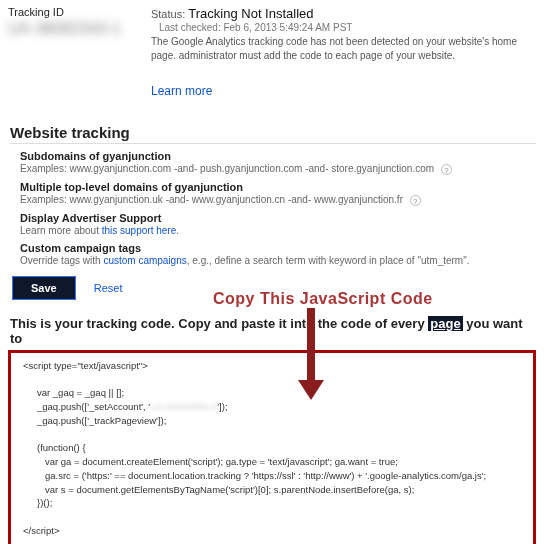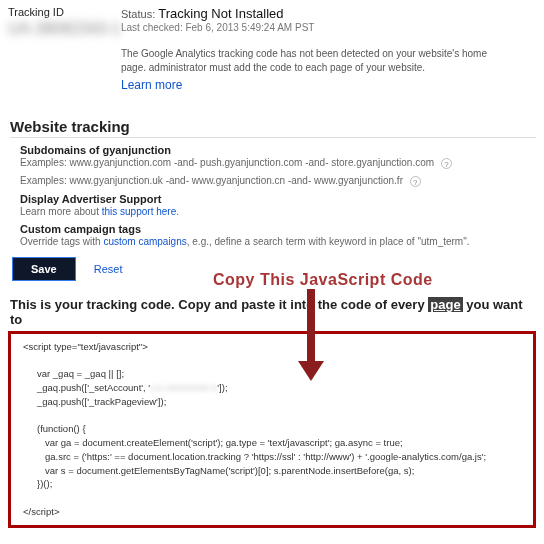--- a/index.html
+++ b/index.html
@@ -5,39 +5,39 @@
   * { box-sizing: border-box; }
   body {
     margin: 0;
     padding: 6px 8px;
     font-family: Arial, Helvetica, sans-serif;
     font-size: 11px;
     color: #222;
     width: 544px;
     background: #fff;
   }
-  .top-row { display: flex; }
+  .top-row { display: flex; gap: 30px; }
   .tracking-id-label { font-size: 11px; color: #222; }
   .tracking-id-value { font-size: 16px; color: #888; filter: blur(4px); margin-top: 2px; }
   .status-label { font-size: 11px; color: #555; }
   .status-value { font-size: 13px; color: #111; }
-  .last-checked { font-size: 10px; color: #777; margin-top: 1px; }
-  .status-desc { font-size: 10px; color: #555; max-width: 370px; margin-top: 14px; line-height: 1.35; }
-  .learn-more { color: #1155cc; font-size: 12px; display: inline-block; margin-top: 4px; cursor: pointer; }
+  .last-checked { font-size: 10px; color: #777; margin-top: 1px; margin-left: 8px; }
+  .status-desc { font-size: 10px; color: #555; max-width: 370px; margin-top: 2px; line-height: 1.35; }
+  .learn-more { color: #1155cc; font-size: 12px; display: inline-block; margin-top: 22px; cursor: pointer; }
   .link { color: #1155cc; cursor: pointer; }
   h4.section-title { font-size: 15px; font-weight: bold; margin: 26px 0 4px 2px; padding-bottom: 2px; border-bottom: 1px solid #ddd; }
   .subgroup { margin: 6px 0 0 12px; }
   .subgroup .sub-title { font-size: 11px; font-weight: bold; color: #222; }
   .subgroup .sub-desc { font-size: 10px; color: #666; margin-top: 1px; }
   .help-icon { display: inline-block; width: 11px; height: 11px; border: 1px solid #bbb; border-radius: 50%; font-size: 8px; color: #888; text-align: center; line-height: 11px; margin-left: 4px; vertical-align: middle; cursor: pointer; }
   .btn-row { margin: 10px 0 0 4px; display: flex; align-items: center; gap: 18px; }
   .save-btn { background: #0f172a; color: #fff; border: 1px solid #3079ed; padding: 5px 18px; font-size: 11px; font-weight: bold; cursor: pointer; }
   .reset-link { color: #1155cc; font-size: 11px; cursor: pointer; }
   .code-heading { font-size: 13px; font-weight: bold; margin: 16px 0 4px 2px; }
-  .code-heading .hl { background: #404040; color: #fff; padding: 0 2px; text-decoration: underline; }
+  .code-heading .hl { background: #0f172a; color: #fff; padding: 0 2px; text-decoration: underline; }
   .code-box { border: 3px solid #a50202; padding: 6px 8px 6px 12px; background: #fff; font-family: Arial, Helvetica, sans-serif; font-size: 9.5px; color: #333; line-height: 1.45; overflow: hidden; white-space: nowrap; margin-top: 4px; }
   .code-box .line { white-space: nowrap; }
   .code-box .ind1 { padding-left: 14px; }
   .code-box .ind2 { padding-left: 22px; }
   .blurred-inline { color: #ccc; filter: blur(2px); }
   .annotate-wrap { position: relative; }
   .annotate-text { position: absolute; top: -60px; left: 205px; color: #a83636; font-family: "Comic Sans MS", cursive, sans-serif; font-size: 16px; font-weight: bold; letter-spacing: 0.5px; z-index: 5; background: rgba(255,255,255,0.6); }
   .arrow-svg { position: absolute; top: -42px; left: 288px; z-index: 4; }
 </style>
 </head>
@@ -61,20 +61,21 @@
 
 <div class="subgroup">
   <div class="sub-title">Subdomains of gyanjunction</div>
   <div class="sub-desc">
     <span>Examples: www.gyanjunction.com -and- push.gyanjunction.com -and- store.gyanjunction.com</span>
     <span class="help-icon">?</span>
   </div>
 </div>
 
 <div class="subgroup">
+  <div class="sub-title">Multiple top-level domains of gyanjunction</div>
   <div class="sub-desc">
     <span>Examples: www.gyanjunction.uk -and- www.gyanjunction.cn -and- www.gyanjunction.fr</span>
     <span class="help-icon">?</span>
   </div>
 </div>
 
 <div class="subgroup">
   <div class="sub-title">Display Advertiser Support</div>
   <div class="sub-desc">
     <span>Learn more about </span><span class="link">this support here</span>.
@@ -105,20 +106,20 @@
   </svg>
 
   <div class="code-box">
     <div class="line">&lt;script type="text/javascript"&gt;</div>
     <div class="line">&nbsp;</div>
     <div class="line ind1">var _gaq = _gaq || [];</div>
     <div class="line ind1"><span>_gaq.push(['_setAccount', '</span><span class="blurred-inline">UA-00000000-0</span><span>']);</span></div>
     <div class="line ind1">_gaq.push(['_trackPageview']);</div>
     <div class="line">&nbsp;</div>
     <div class="line ind1">(function() {</div>
-    <div class="line ind2">var ga = document.createElement('script'); ga.type = 'text/javascript'; ga.async = true;</div>
+    <div class="line ind2">var ga = document.createElement('script'); ga.type = 'text/javascript'; ga.want = true;</div>
     <div class="line ind2">ga.src = ('https:' == document.location.tracking ? 'https://ssl' : 'http://www') + '.google-analytics.com/ga.js';</div>
     <div class="line ind2">var s = document.getElementsByTagName('script')[0]; s.parentNode.insertBefore(ga, s);</div>
     <div class="line ind1">})();</div>
     <div class="line">&nbsp;</div>
     <div class="line">&lt;/script&gt;</div>
   </div>
 </div>
 
 </body></html>

